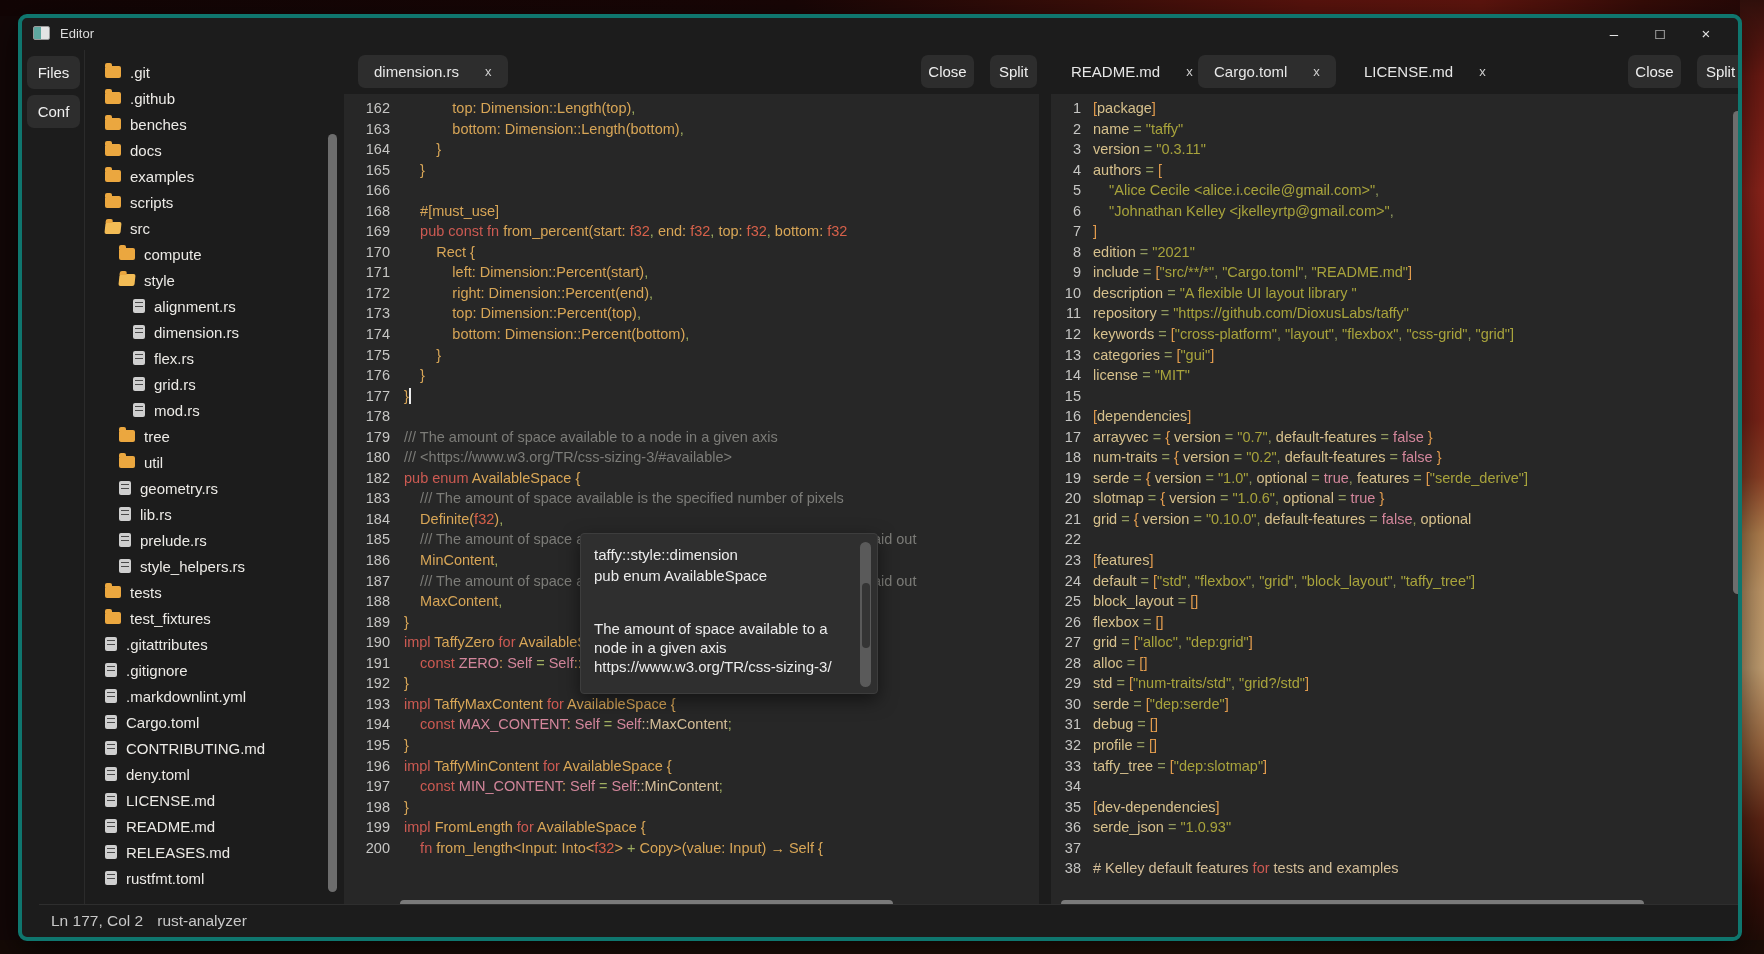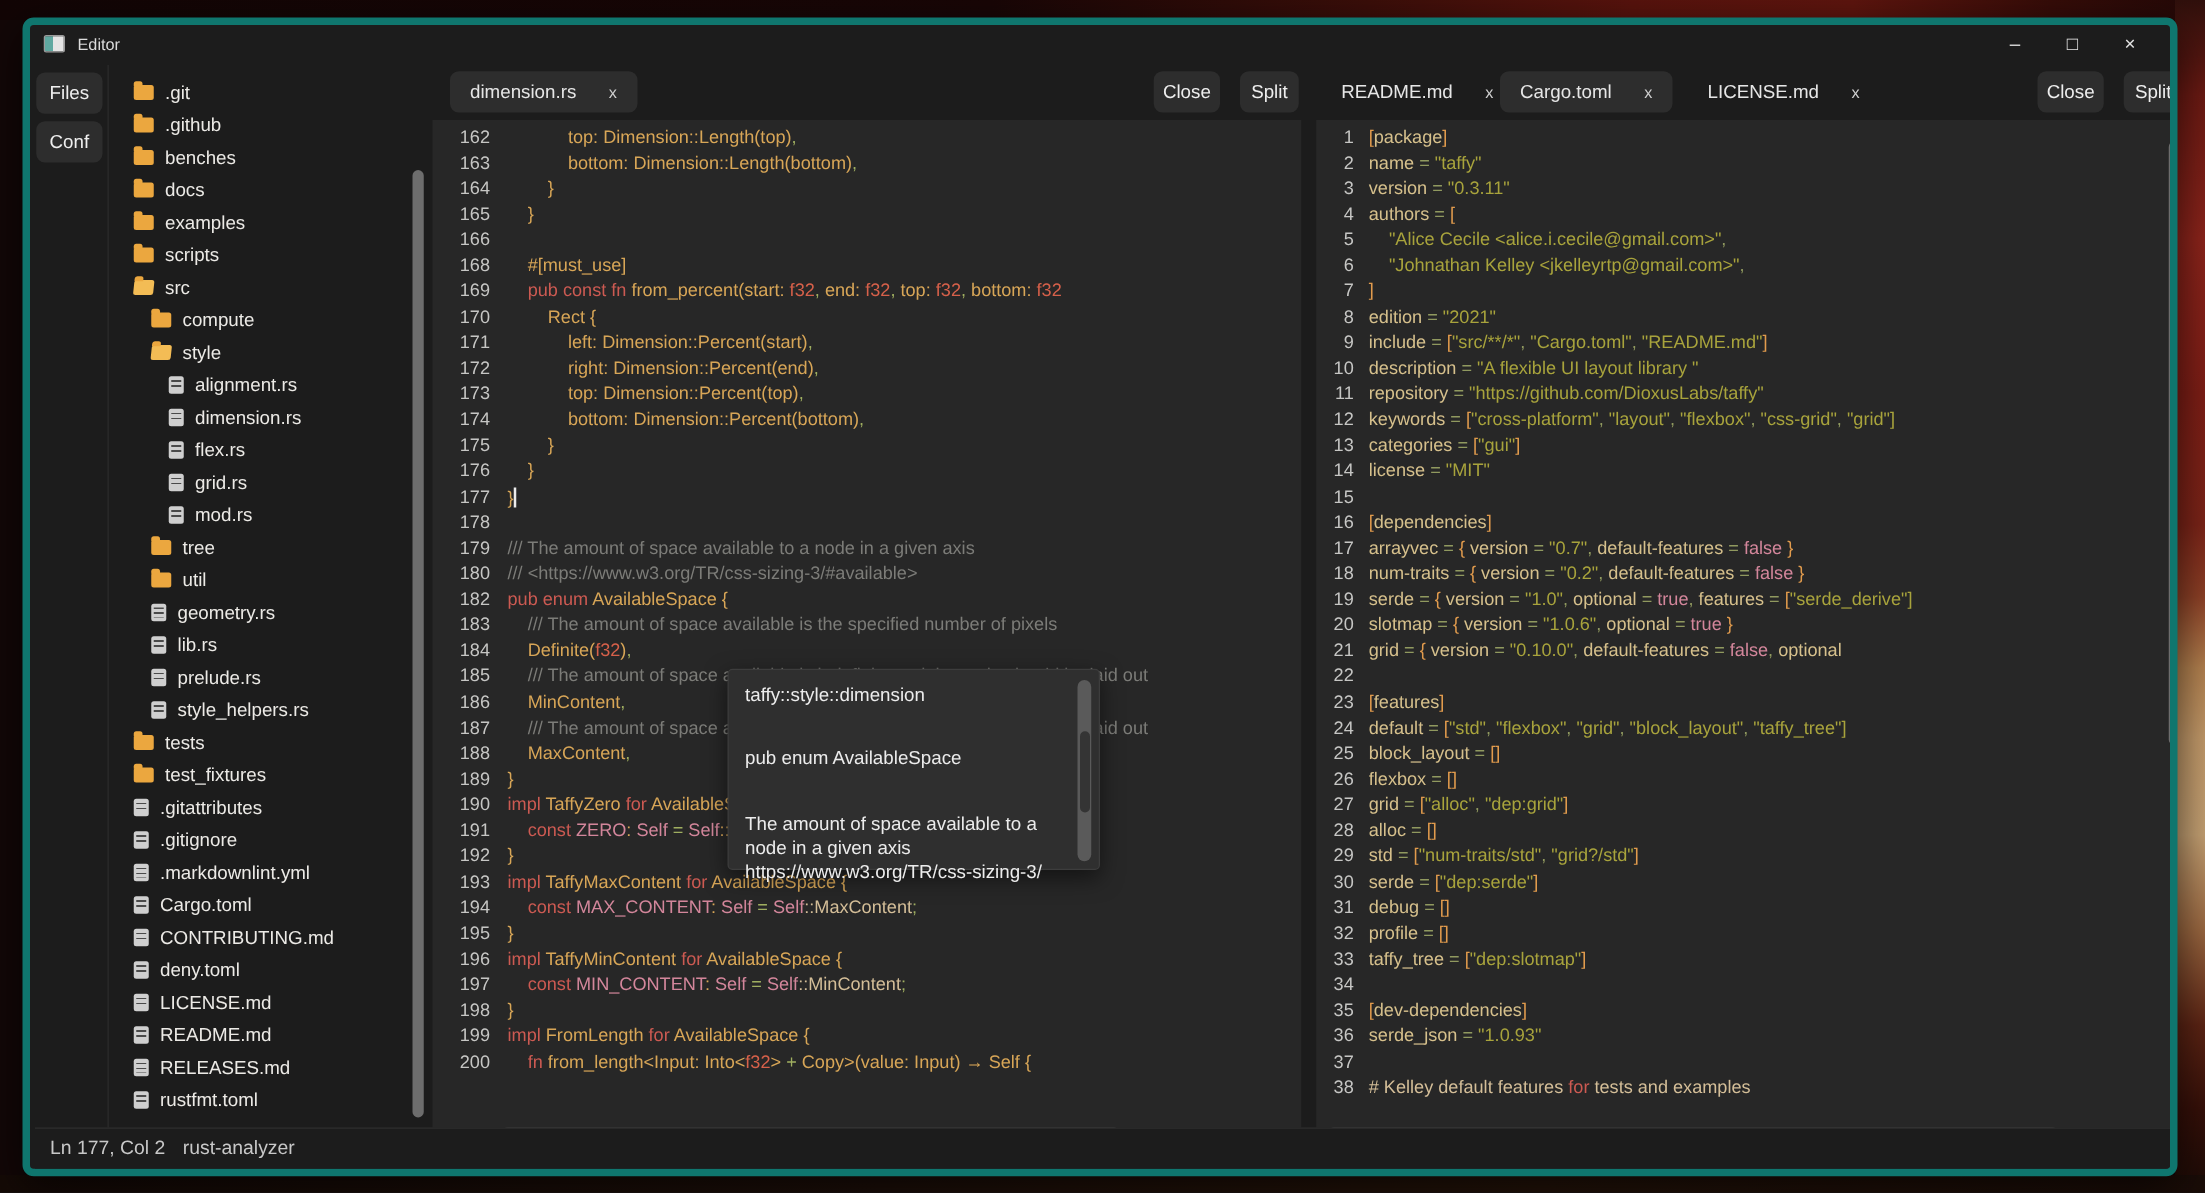--- a/index.html
+++ b/index.html
@@ -9,21 +9,21 @@
   
   .wp-top { position:absolute; left:0; top:0; width:1764px; height:16px;
     background:linear-gradient(90deg,#120505 0%,#190606 45%,#3b0e09 62%,#58130d 74%,#5e150e 84%,#360c08 93%,#230807 100%); }
   .wp-right { position:absolute; right:0; top:0; width:24px; height:954px;
     background:linear-gradient(180deg,#30100c 0%,#6b1a13 8%,#8c241b 20%,#7e1e16 33%,#7c2418 44%,#8d4026 50%,#b3814f 56%,#c39a6a 62%,#c5a173 70%,#9a6740 78%,#5c2414 86%,#361009 93%,#1c0b06 100%); }
   .wp-bottom { position:absolute; left:0; bottom:0; width:1764px; height:14px;
     background:linear-gradient(90deg,#150a06 0%,#1d0f09 40%,#241309 70%,#1a0c07 100%); }
 
   
   .window { position:absolute; left:18px; top:14px; width:1724px; height:927px;
-    background:#1c1c1c; border:6px solid #0f766e; border-radius:9px; overflow:hidden;
+    background:#1c1c1c; border:4px solid #0f766e; border-radius:9px; overflow:hidden;
     box-shadow:0 10px 34px rgba(0,0,0,.65); }
 
   .titlebar { position:absolute; left:0; top:0; width:100%; height:30px; display:flex; align-items:center; }
   .app-icon { width:17px; height:14px; margin-left:11px; border-radius:2px; border:1px solid #9a9a9a;
     background:linear-gradient(90deg,#5fa8a0 0 45%, #e4e4e4 45% 100%); }
   .app-title { color:#dcdcdc; font-size:13px; margin-left:10px; }
   .win-controls { margin-left:auto; display:flex; align-items:center; gap:26px; margin-right:22px; color:#e3e3e3; }
   .win-controls span { font-size:15px; width:20px; text-align:center; cursor:default; }
 
   
@@ -84,29 +84,29 @@
 
   .hscroll { position:absolute; bottom:4px; height:8px; background:#7a7a7a; border-radius:4px; }
   #mid-hscroll { left:56px; width:493px; }
   #right-hscroll { left:10px; width:583px; }
   #right-vscroll { position:absolute; right:4px; top:17px; width:9px; height:483px; background:#6d6d6d; border-radius:5px; }
 
   
   .tooltip { position:absolute; left:558px; top:515px; width:298px; height:161px; background:#2f2f2f;
     border:1px solid #3d3d3d; border-radius:4px; box-shadow:0 6px 18px rgba(0,0,0,.5); z-index:30;
     color:#ececec; font-size:15px; padding:11px 26px 10px 13px; line-height:19px; }
-  .tooltip .tt-path { display:block; margin-bottom:31px; }
+  .tooltip .tt-path { display:block; margin-bottom:2px; }
   .tooltip .tt-sig { display:block; margin-bottom:34px; }
   .tooltip .tt-desc { display:block; }
   .tooltip .tt-link { display:block; }
   .tt-scroll { position:absolute; right:6px; top:8px; width:11px; height:145px; background:#5a5a5a; border-radius:6px; }
   .tt-scroll::before { content:""; position:absolute; left:1.5px; right:1.5px; top:28%; height:45%; background:#343434; border-radius:5px; }
 
   
-  .statusbar { position:absolute; left:4px; bottom:0; width:100%; height:33px; border-top:1px solid #2e2e2e;
+  .statusbar { position:absolute; left:17px; bottom:0; width:100%; height:33px; border-top:1px solid #2e2e2e;
     background:#1c1c1c; display:flex; align-items:center; color:#c8c8c8; font-size:15.5px; }
   .statusbar .pos { margin-left:12px; }
   .statusbar .lsp { margin-left:14px; }
 </style>
 </head>
 <body>
 
 <div class="wp-top"></div>
 <div class="wp-right"></div>
 <div class="wp-bottom"></div>

